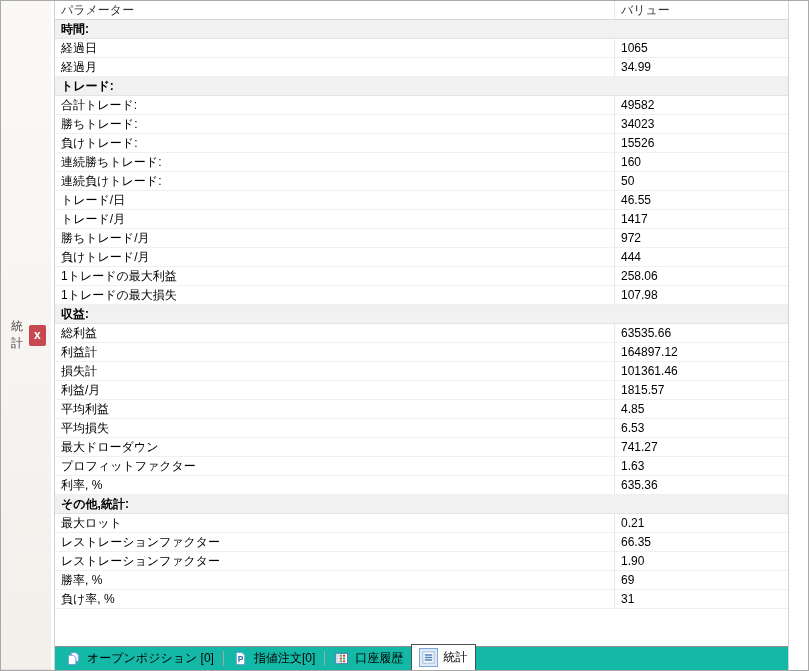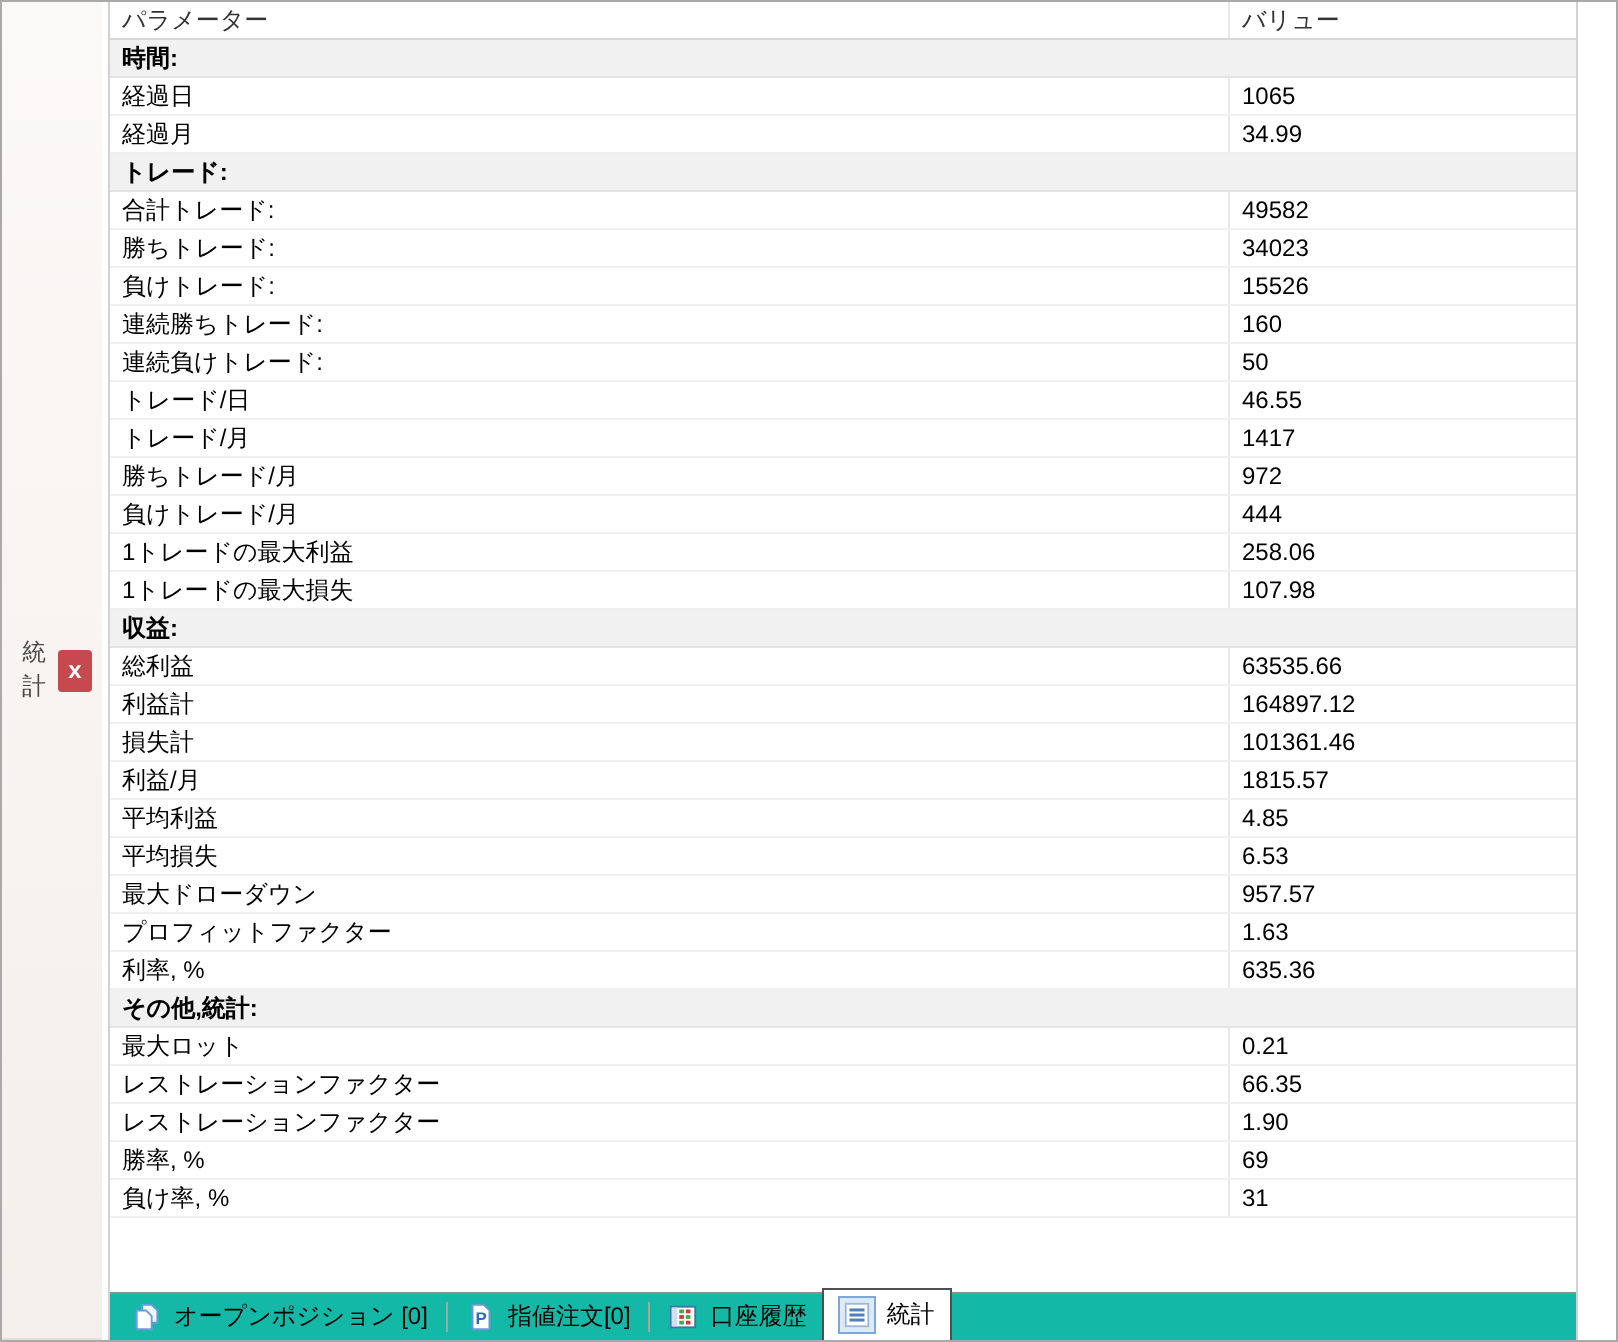--- a/index.html
+++ b/index.html
@@ -187,21 +187,21 @@
           <div class="row data">
             <div class="cell label">平均利益</div>
             <div class="cell value">4.85</div>
           </div>
           <div class="row data">
             <div class="cell label">平均損失</div>
             <div class="cell value">6.53</div>
           </div>
           <div class="row data">
             <div class="cell label">最大ドローダウン</div>
-            <div class="cell value">957.57</div>
+            <div class="cell value">741.27</div>
           </div>
           <div class="row data">
             <div class="cell label">プロフィットファクター</div>
             <div class="cell value">1.63</div>
           </div>
           <div class="row data">
             <div class="cell label">利率, %</div>
             <div class="cell value">635.36</div>
           </div>
           <div class="row section">

